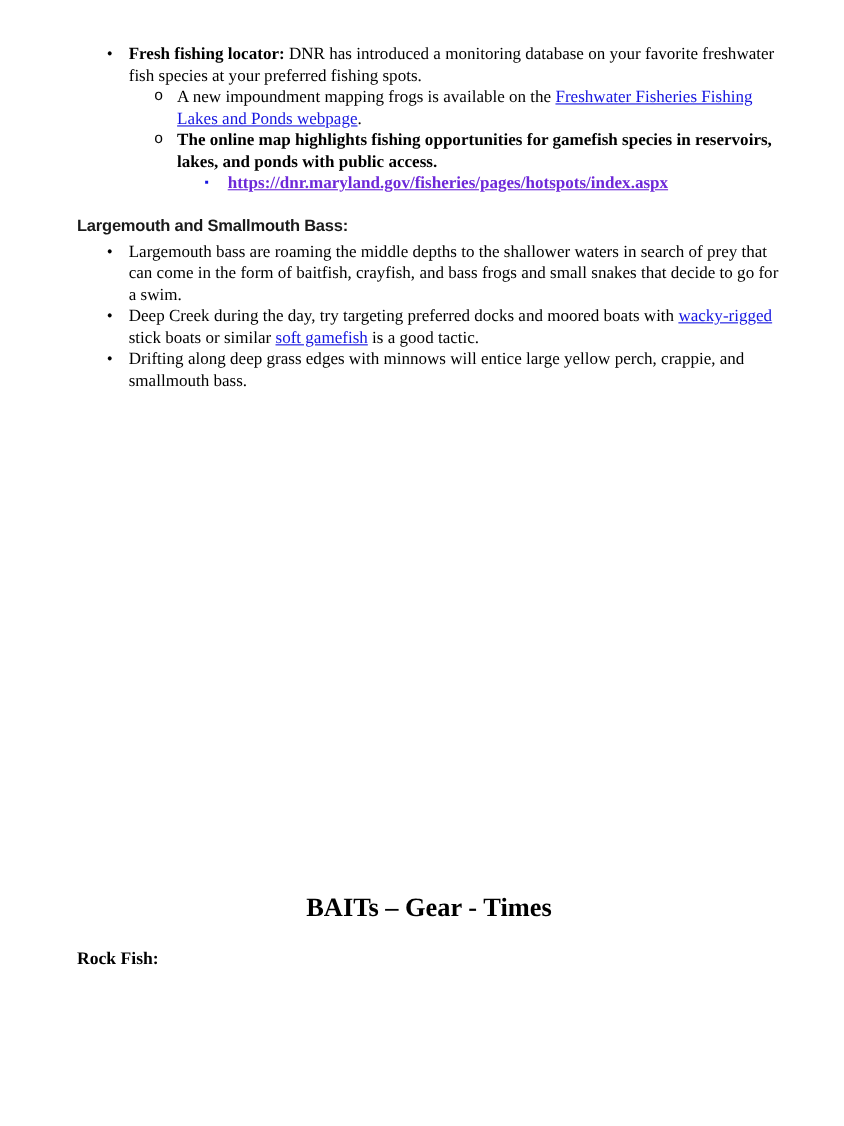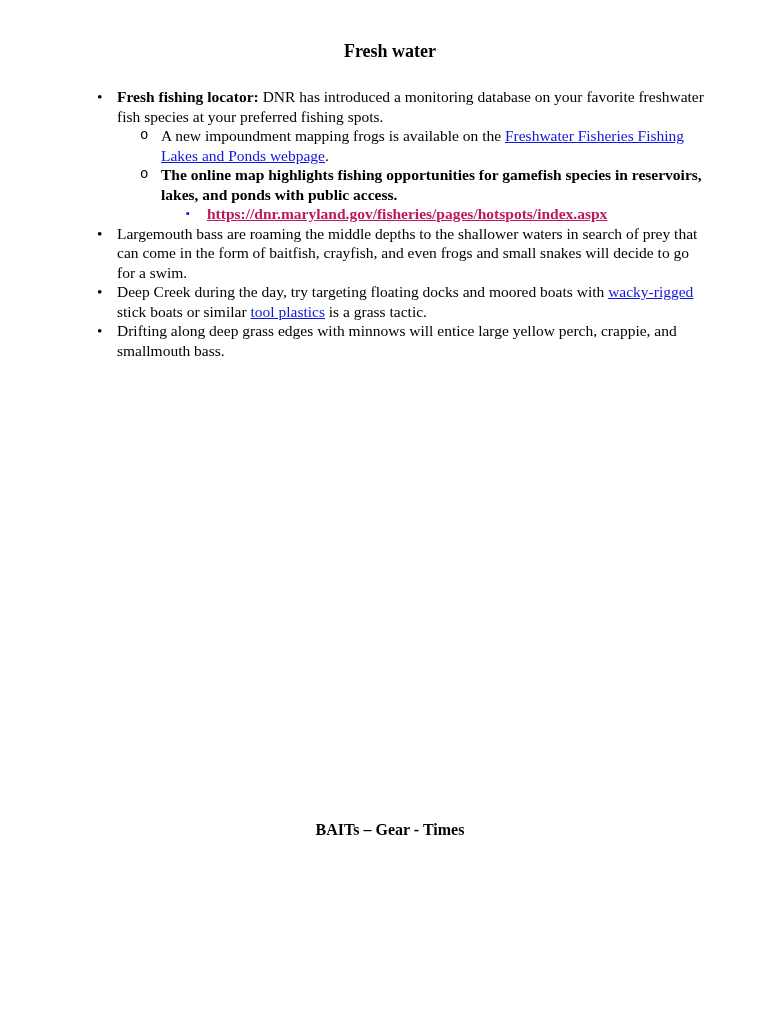--- a/index.html
+++ b/index.html
@@ -23,40 +23,39 @@
   .l2 .marker, .l3 .marker { flex:0 0 21px; }
   .l3 { margin-left:116px; }
   .marker.circle { font-family:"Liberation Mono", monospace; font-size:14px; }
   .marker.square { font-size:11px; color:#1414E0; }
   .li .txt { flex:1 1 auto; }
   b.lead { font-weight:bold; }
   .boldital { font-weight:bold; }
   a.link, span.link {
     color:#1414E0; text-decoration:underline; cursor:pointer;
   }
-  .link.boldital { color:#be185d; }
+  .link.boldital { color:#6d28d9; }
   .bass-heading {
     font-family:"Liberation Sans", sans-serif; font-weight:bold;
     font-size:15px; line-height:19px; color:#1A1A1A;
     letter-spacing:-0.2px; margin:19px 0 5px 0;
   }
   .baits-heading {
     margin-top:458px; text-align:center;
-    font-size:16px; line-height:24px; font-weight:bold;
+    font-size:24px; line-height:24px; font-weight:bold;
   }
   .rockfish-heading {
     margin-top:24px; font-size:16px; line-height:20px; font-weight:bold;
   }
 </style>
 </head>
 <body>
 
 <div class="page">
 
-  <div class="doc-title">Fresh water</div>
 
   <div class="li l1">
     <span class="marker">•</span>
     <div class="txt"><b class="lead">Fresh fishing locator:</b><span> DNR has introduced a monitoring database on your favorite freshwater fish species at your preferred fishing spots.</span></div>
   </div>
 
   <div class="li l2">
     <span class="marker circle">o</span>
     <div class="txt"><span>A new impoundment mapping frogs is available on the </span><a class="link">Freshwater Fisheries Fishing Lakes and Ponds webpage</a><span>.</span></div>
   </div>
@@ -64,32 +63,34 @@
   <div class="li l2">
     <span class="marker circle">o</span>
     <div class="txt boldital">The online map highlights fishing opportunities for gamefish species in reservoirs, lakes, and ponds with public access.</div>
   </div>
 
   <div class="li l3">
     <span class="marker square">▪</span>
     <div class="txt"><a class="link boldital">https://dnr.maryland.gov/fisheries/pages/hotspots/index.aspx</a></div>
   </div>
 
+  <div class="bass-heading">Largemouth and Smallmouth Bass:</div>
 
   <div class="li l1">
     <span class="marker">•</span>
-    <div class="txt">Largemouth bass are roaming the middle depths to the shallower waters in search of prey that can come in the form of baitfish, crayfish, and even frogs and small snakes will decide to go for a swim.</div>
+    <div class="txt">Largemouth bass are roaming the middle depths to the shallower waters in search of prey that can come in the form of baitfish, crayfish, and bass frogs and small snakes that decide to go for a swim.</div>
   </div>
 
   <div class="li l1">
     <span class="marker">•</span>
-    <div class="txt"><span>Deep Creek during the day, try targeting floating docks and moored boats with </span><a class="link">wacky-rigged</a><span> stick boats or similar </span><a class="link">tool plastics</a><span> is a grass tactic.</span></div>
+    <div class="txt"><span>Deep Creek during the day, try targeting preferred docks and moored boats with </span><a class="link">wacky-rigged</a><span> stick boats or similar </span><a class="link">soft gamefish</a><span> is a good tactic.</span></div>
   </div>
 
   <div class="li l1">
     <span class="marker">•</span>
     <div class="txt">Drifting along deep grass edges with minnows will entice large yellow perch, crappie, and smallmouth bass.</div>
   </div>
 
   <div class="baits-heading">BAITs – Gear - Times</div>
 
+  <div class="rockfish-heading">Rock Fish:</div>
 
 </div>
 
 </body></html>

